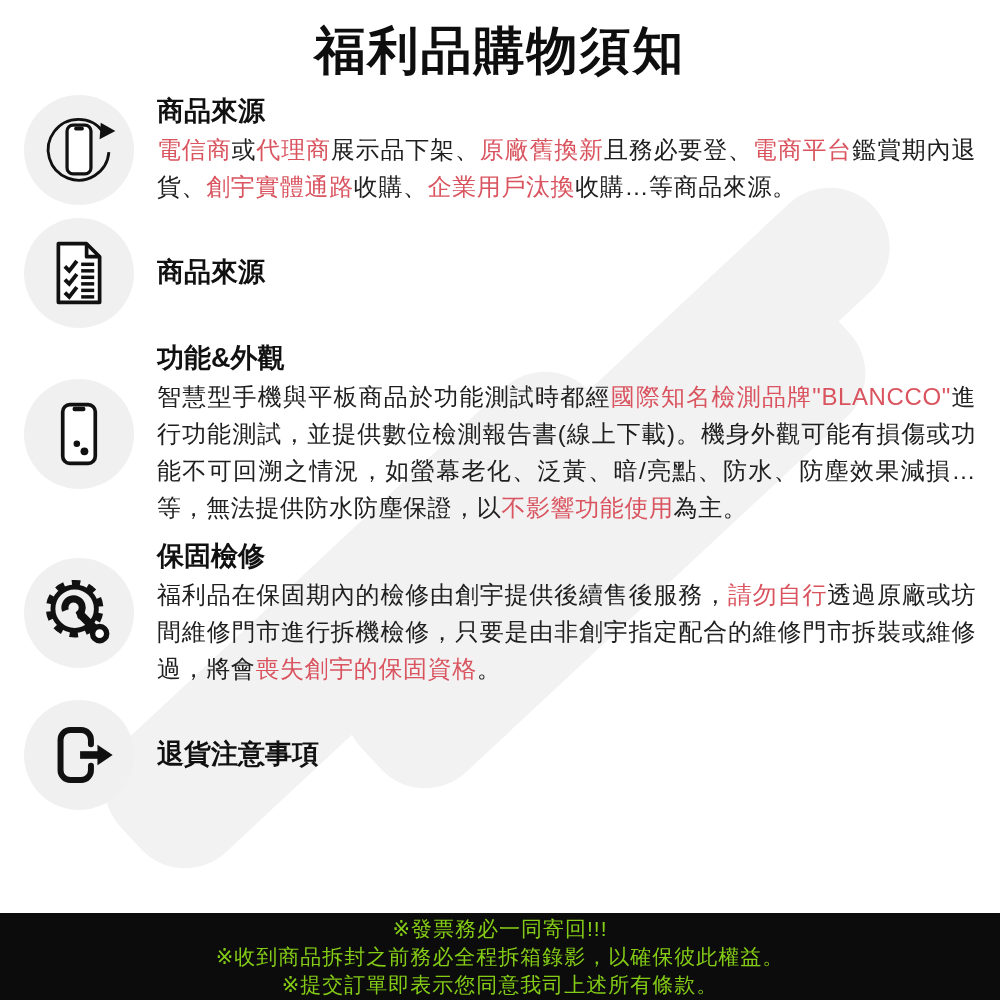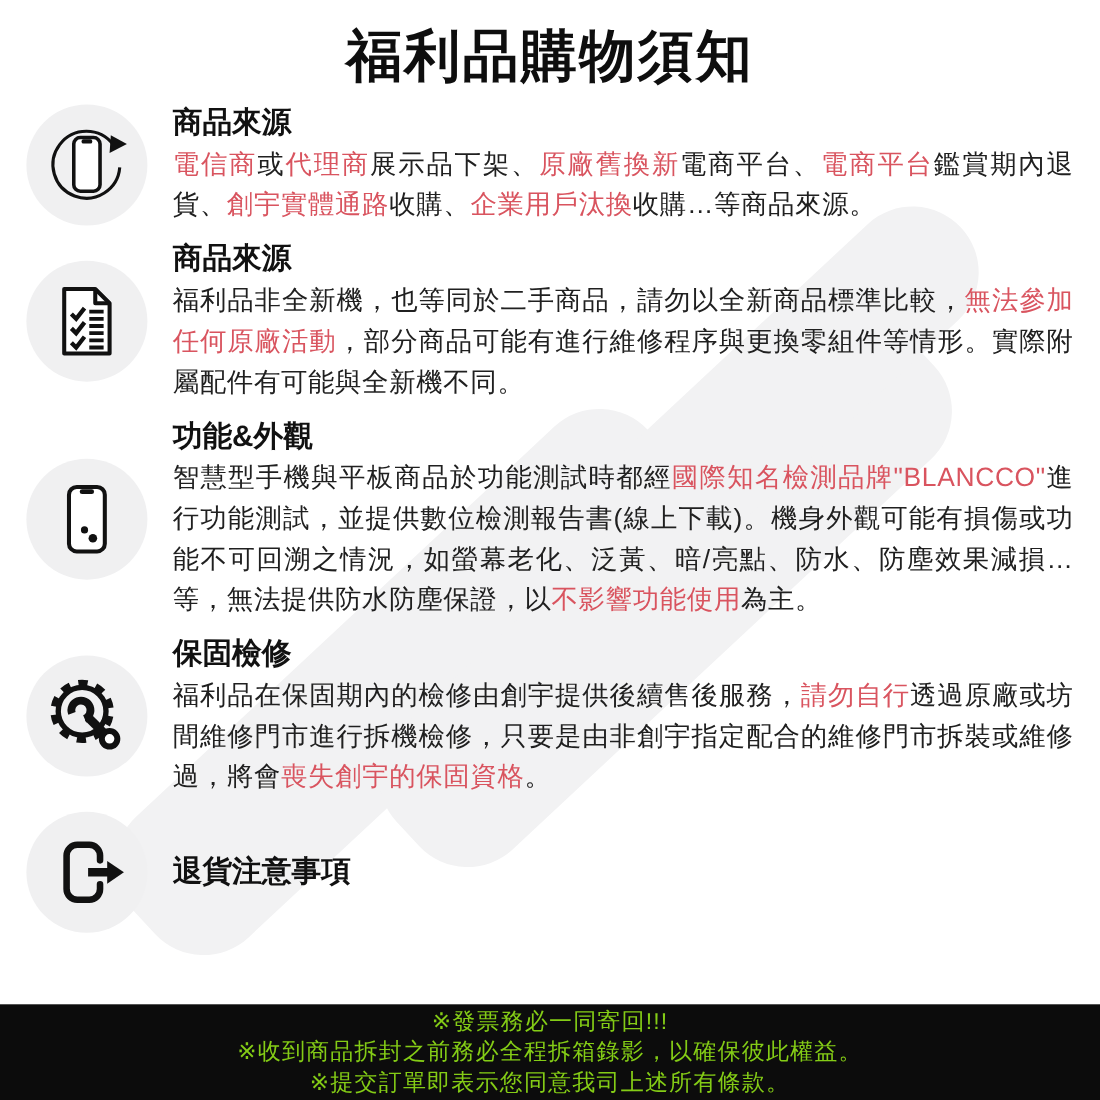--- a/index.html
+++ b/index.html
@@ -62,21 +62,21 @@
               <path d="M57,18 A28,28 0 1 0 62.5,37" fill="none" stroke="#111" stroke-width="2.6"></path>
               <polygon points="55,10 68.5,17.5 54,25" fill="#111"></polygon>
               <rect x="24" y="12" width="22" height="45" rx="5.5" fill="#fff" stroke="#111" stroke-width="3"></rect>
               <rect x="30.5" y="13.5" width="9" height="3.6" rx="1.6" fill="#111"></rect>
             </svg>
           </span>
         </div>
       </div>
       <div class="text-col">
         <h2 class="sec-heading">商品來源</h2>
-        <div class="sec-body"><span class="red">電信商</span><span>或</span><span class="red">代理商</span><span>展示品下架、</span><span class="red">原廠舊換新</span><span>電商平台、</span><span class="red">電商平台</span><span>鑑賞期內退貨、</span><span class="red">創宇實體通路</span><span>收購、</span><span class="red">企業用戶汰換</span><span>收購…等商品來源。</span></div>
+        <div class="sec-body"><span class="red">電信商</span><span>或</span><span class="red">代理商</span><span>展示品下架、</span><span class="red">原廠舊換新</span><span>且務必要登、</span><span class="red">電商平台</span><span>鑑賞期內退貨、</span><span class="red">創宇實體通路</span><span>收購、</span><span class="red">企業用戶汰換</span><span>收購…等商品來源。</span></div>
       </div>
     </div>
 
     <div class="section">
       <div class="icon-col">
         <div class="icon-circle">
           <span>
             <svg width="76" height="76" viewBox="0 0 70 70">
               <path d="M16,8 H42 L54,20 V62 H16 Z" fill="#fff" stroke="#111" stroke-width="3.4" stroke-linejoin="round"></path>
               <path d="M42,8 V20 H54" fill="none" stroke="#111" stroke-width="3.4" stroke-linejoin="round"></path>
@@ -88,21 +88,20 @@
               <line x1="37" y1="45" x2="49" y2="45" stroke="#111" stroke-width="3.2"></line>
               <polyline points="22,53 26,57 33,48" fill="none" stroke="#111" stroke-width="3.6"></polyline>
               <line x1="37" y1="51" x2="49" y2="51" stroke="#111" stroke-width="3.2"></line>
               <line x1="37" y1="57" x2="49" y2="57" stroke="#111" stroke-width="3.2"></line>
             </svg>
           </span>
         </div>
       </div>
       <div class="text-col">
         <h2 class="sec-heading">商品來源</h2>
-        <div class="sec-body"><span>福利品非全新機，也等同於二手商品，請勿以全新商品標準比較，</span><span class="red">無法參加任何原廠活動</span><span>，部分商品可能有進行維修程序與更換零組件等情形。實際附屬配件有可能與全新機不同。</span></div>
       </div>
     </div>
 
     <div class="section">
       <div class="icon-col">
         <div class="icon-circle">
           <span>
             <svg width="76" height="76" viewBox="0 0 70 70">
               <rect x="20" y="8" width="30" height="54" rx="6.5" fill="#fff" stroke="#111" stroke-width="3.4"></rect>
               <rect x="29" y="10" width="12" height="4" rx="2" fill="#111"></rect>

